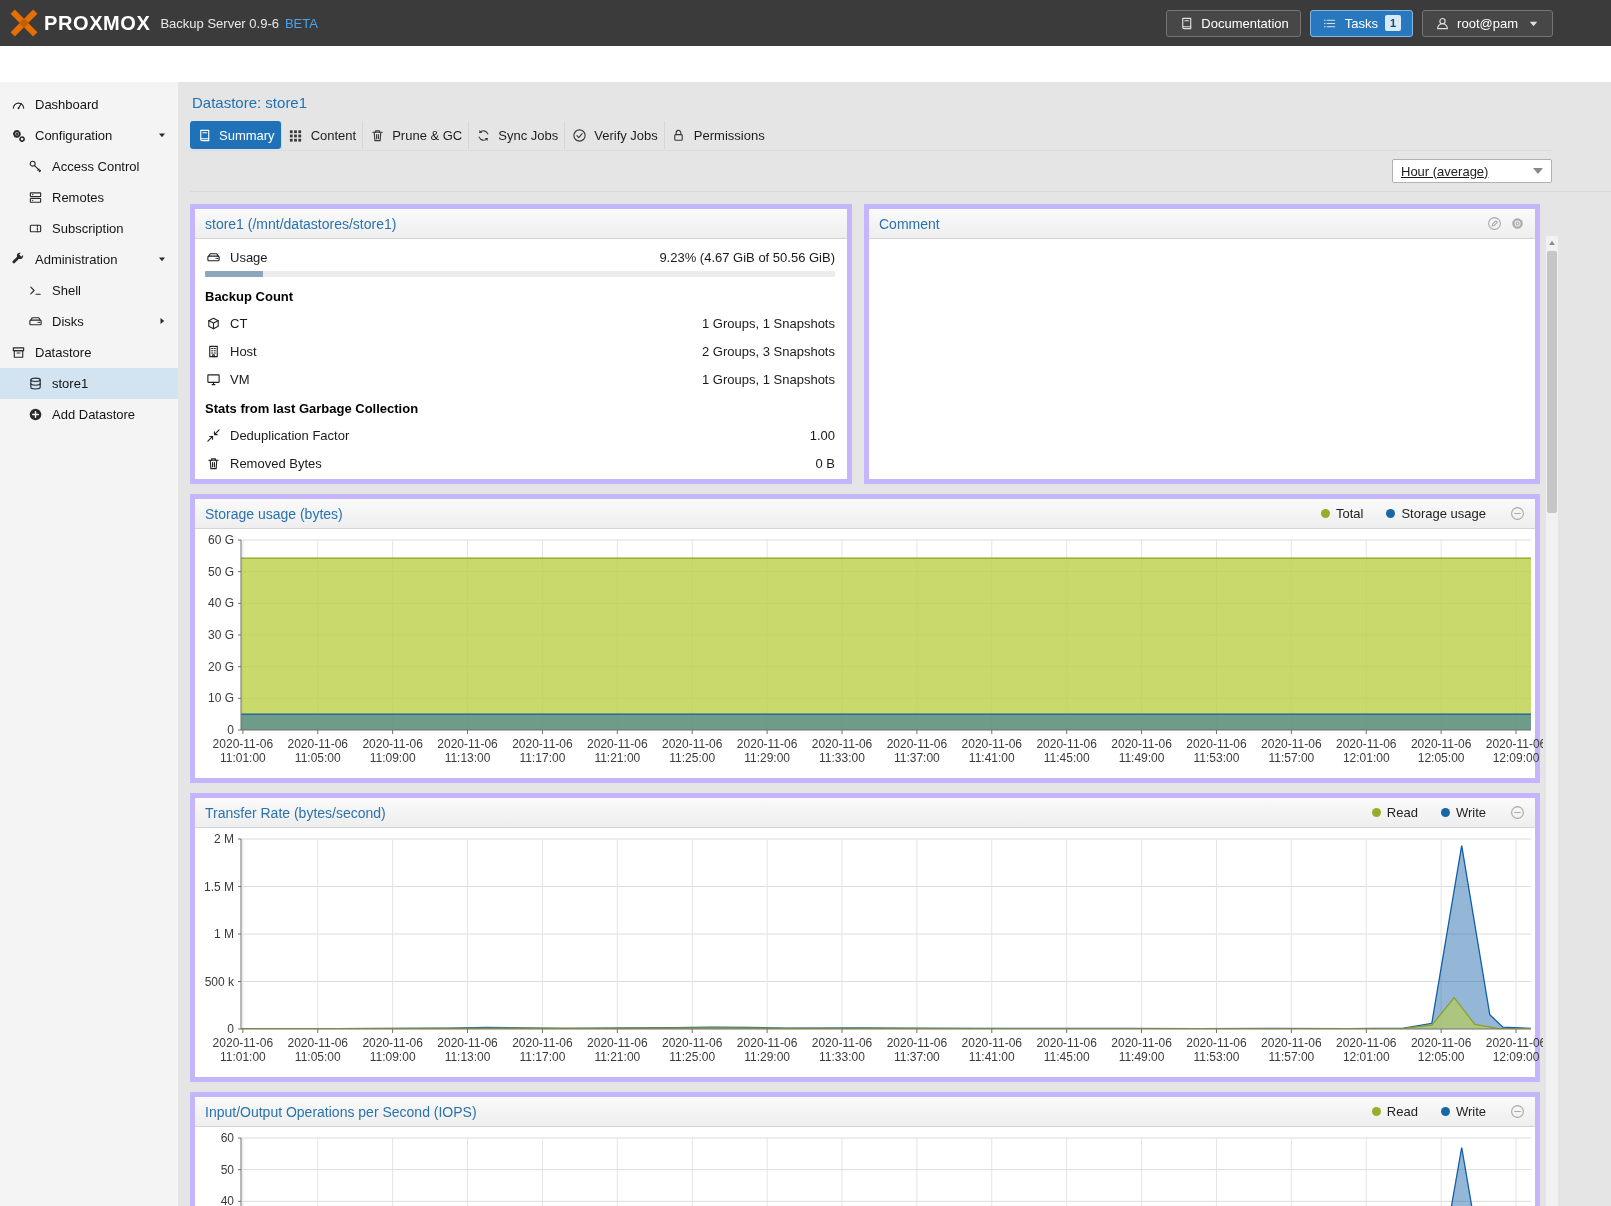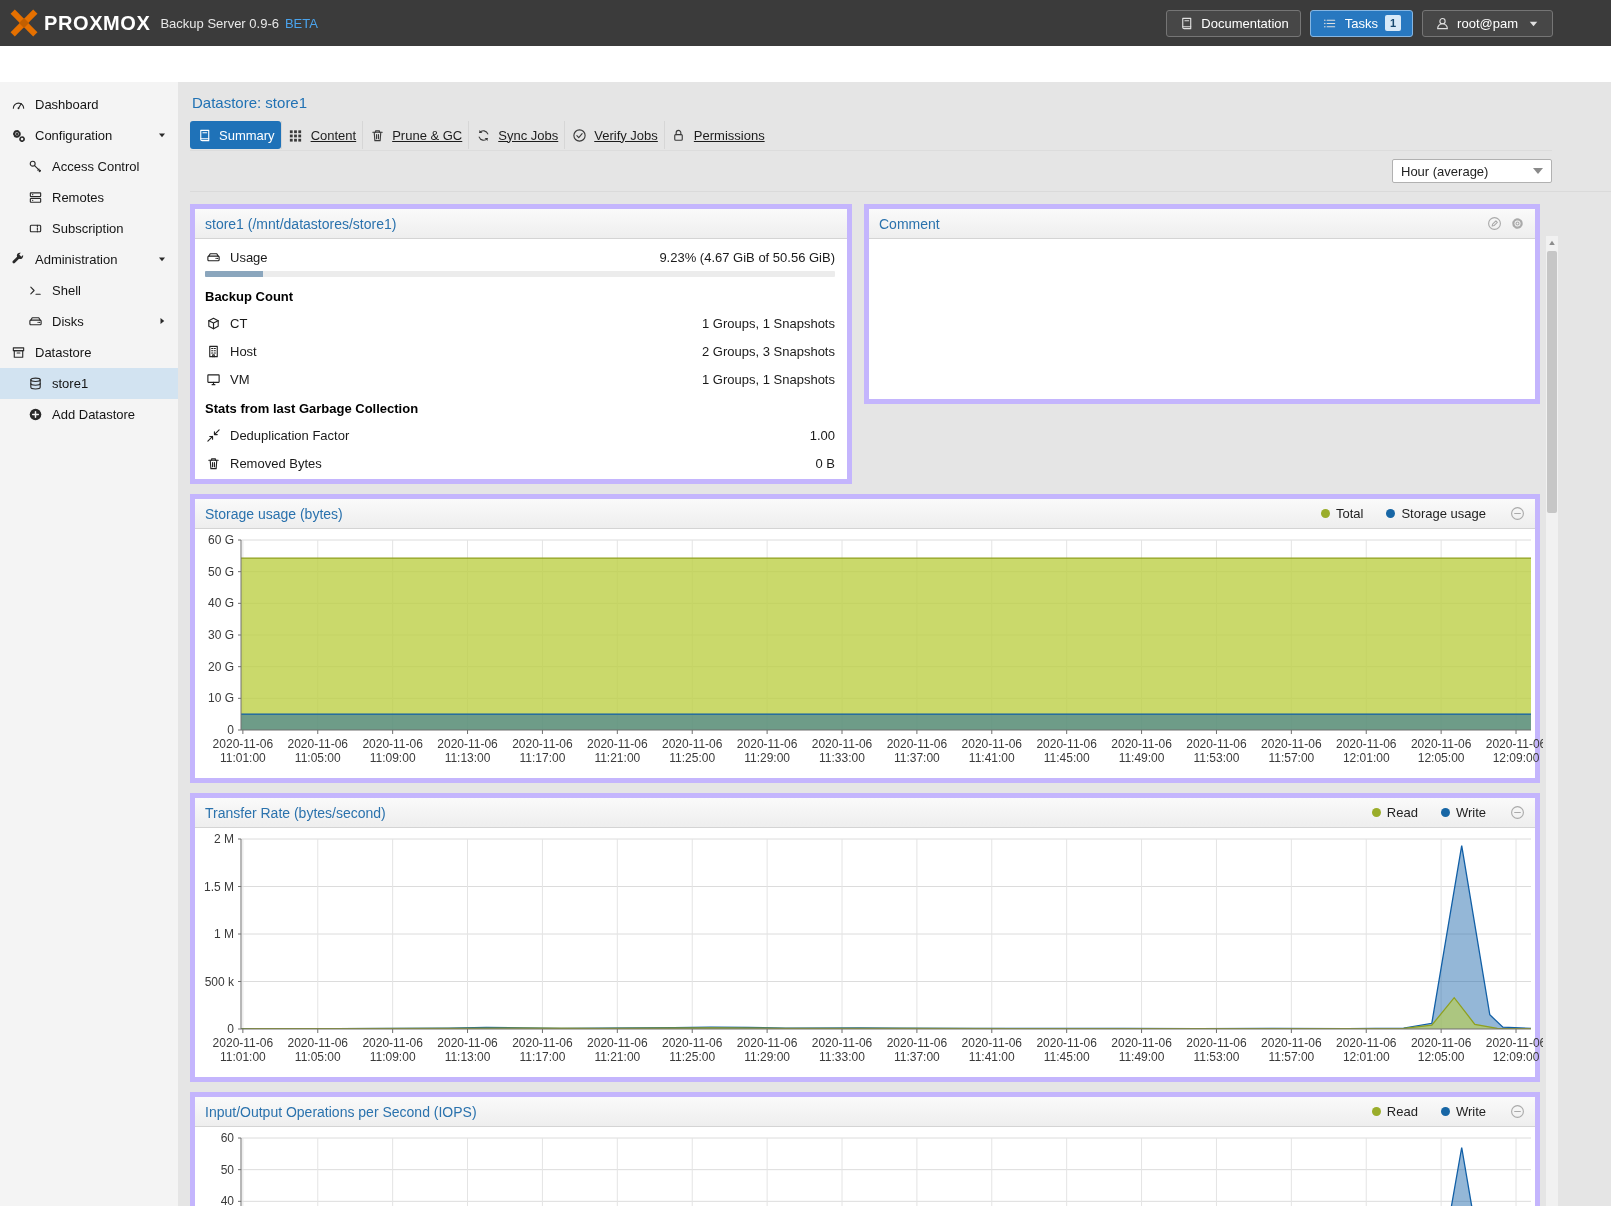--- a/index.html
+++ b/index.html
@@ -30,37 +30,37 @@
 .side-item.selected{background:#d2e3f1;}
 .expander{margin-left:auto;margin-right:8px;color:#6f6f6f;}
 .expander .icon svg{width:12px;height:12px;}
 
 .main{flex:1;position:relative;overflow:hidden;background:#e5e5e5;}
 .page-title{color:#2172b4;font-size:15px;padding:12px 0 9px 14px;}
 .tabbar{display:flex;align-items:center;margin:0 59px 0 12px;height:31px;border-bottom:1px solid #dcdcdc;}
 .tab{display:inline-flex;align-items:center;gap:7px;height:28px;padding:0 6px;background:transparent;
   border:none;font-size:13px;color:#1d1d1d;cursor:pointer;font-family:inherit;}
 .tab .icon{color:#3a3a3a;}
-.tab + .tab{border-left:1px solid #d6d6d6;text-decoration:underline;}
+.tab + .tab{border-left:1px solid #d6d6d6;}
 .tab.active{background:#1f72b8;color:#fff;border-radius:3px;border-left:none;}
 .tab.active .icon{color:#fff;}
-.toolbar{display:flex;justify-content:flex-end;margin-left:12px;padding:8px 59px 8px 0;border-bottom:1px solid #dadada;}
+.toolbar{display:flex;justify-content:flex-end;margin-left:12px;padding:8px 59px 8px 0;border-bottom:1px solid #dadada;text-decoration:underline;}
 .select{width:160px;height:24px;border:1px solid #b1b1b1;border-radius:2px;background:#fff;display:flex;
   align-items:center;padding:0 8px;color:#222;cursor:pointer;}
 .sel-caret{margin-left:auto;width:0;height:0;border-left:5px solid transparent;border-right:5px solid transparent;
   border-top:6px solid #8a8a8a;}
 .scrollregion{padding:12px 0 0 12px;}
 
 .panel{border:5px solid #c4b5fd;background:#fff;}
 .panel-header{height:30px;background:linear-gradient(#fafafa,#eee);border-bottom:1px solid #d4d4d4;
   display:flex;align-items:center;padding:0 10px;gap:8px;}
 .panel-title{color:#2a72ad;font-size:14px;white-space:nowrap;}
 .panels-row{display:flex;gap:12px;width:1350px;margin-bottom:10px;}
 .store-panel{width:662px;height:280px;flex:0 0 auto;}
-.comment-panel{flex:1;height:200px;}
+.comment-panel{flex:1;height:280px;}
 .panel-tools{margin-left:auto;display:flex;gap:7px;}
 .icon.tool{color:#aaa;cursor:pointer;}
 .srow{display:flex;align-items:center;padding:7px 12px 5px 10px;gap:9px;font-size:13px;}
 .srow .icon{color:#222;}
 .srow .val{margin-left:auto;}
 .sheading{font-weight:bold;padding:9px 10px 4px 10px;font-size:13px;color:#000;}
 .progress{height:6px;background:#ececec;margin:1px 12px 3px 10px;overflow:hidden;border-radius:1px;}
 .progress-fill{height:100%;background:#8ba6bd;}
 .store-body{padding-top:3px;}
 

